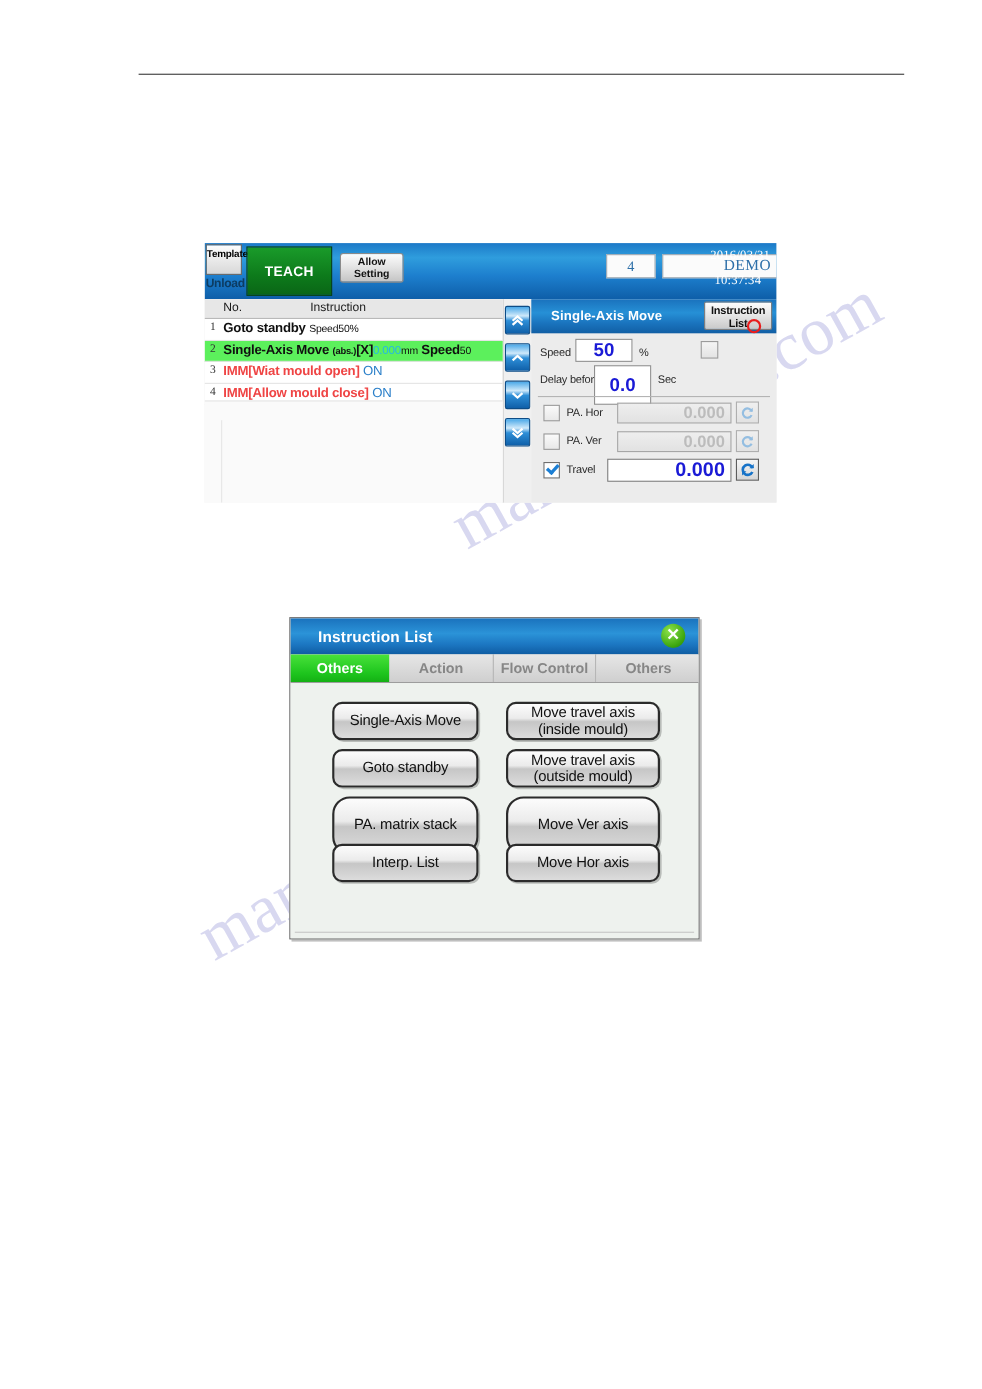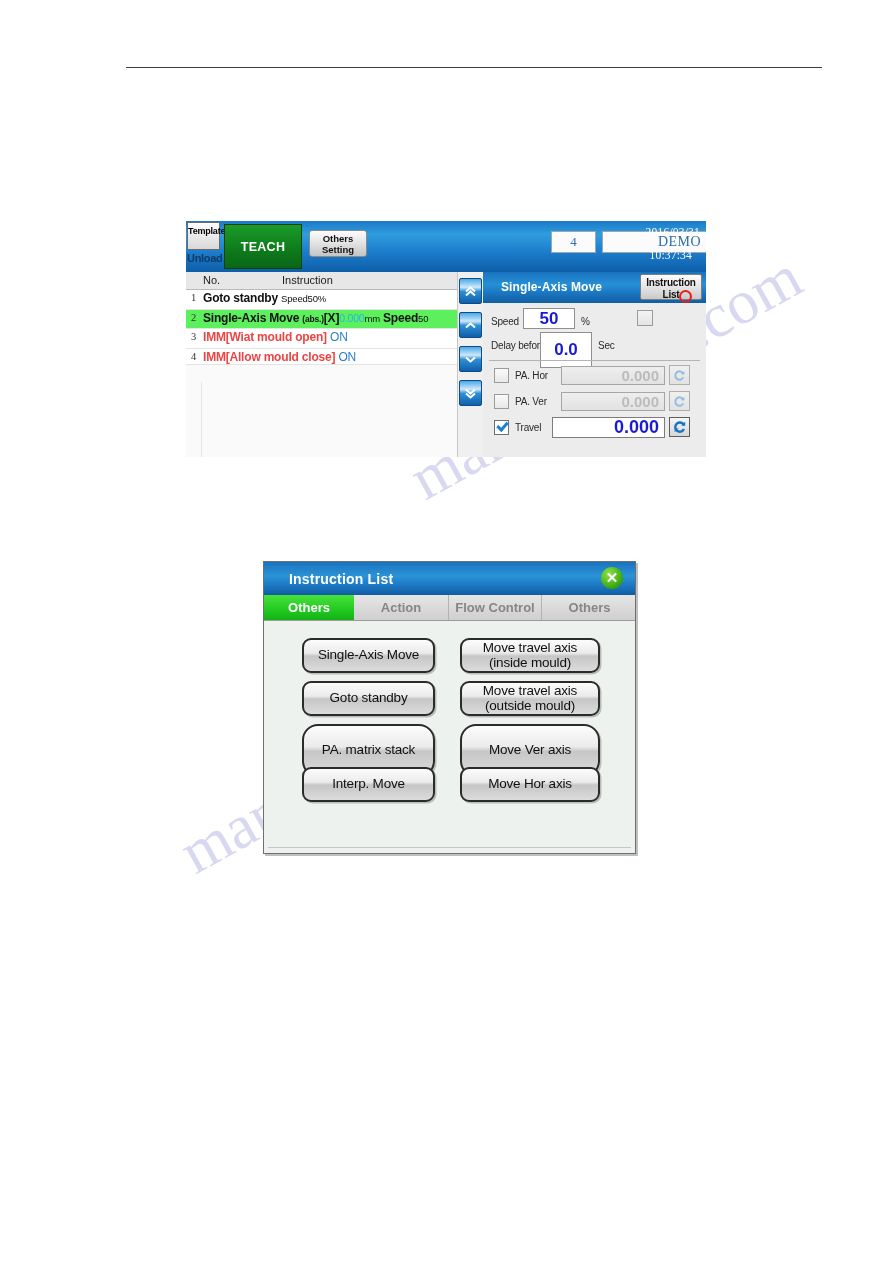--- a/index.html
+++ b/index.html
@@ -537,21 +537,21 @@
 
 <div class="watermark wm-1">manualshive.com</div>
 <div class="watermark wm-2">manualshive.com</div>
 
 <div class="pendant">
 
   <div class="pend-header">
     <div class="hdr-template">Template</div>
     <div class="hdr-unload">Unload</div>
     <div class="hdr-teach">TEACH</div>
-    <div class="hdr-motion">Others Setting</div>
+    <div class="hdr-motion">Allow Setting</div>
     <div class="hdr-num">4</div>
     <div class="hdr-prog">DEMO</div>
 
     <div class="hdr-date">2016/03/31</div>
     <div class="hdr-time">10:37:34</div>
   </div>
 
   <div class="pend-body">
 
     <div class="prog-list">
@@ -687,21 +687,21 @@
     <div class="tab t0 active">Others</div>
     <div class="tab t1">Action</div>
     <div class="tab t2">Flow Control</div>
     <div class="tab t3">Others</div>
   </div>
 
   <div class="dlg-body">
     <div class="cmdbtn col-a rw1">Single-Axis Move</div>
     <div class="cmdbtn col-a rw2">Goto standby</div>
     <div class="cmdbtn col-a rw3">PA. matrix stack</div>
-    <div class="cmdbtn col-a rw4">Interp. Move</div>
+    <div class="cmdbtn col-a rw4">Interp. List</div>
 
     <div class="cmdbtn col-b rw1">Move travel axis (inside mould)</div>
     <div class="cmdbtn col-b rw2">Move travel axis (outside mould)</div>
     <div class="cmdbtn col-b rw3">Move Ver axis</div>
     <div class="cmdbtn col-b rw4">Move Hor axis</div>
 
     <div class="dlg-footline"></div>
   </div>
 </div>
 

